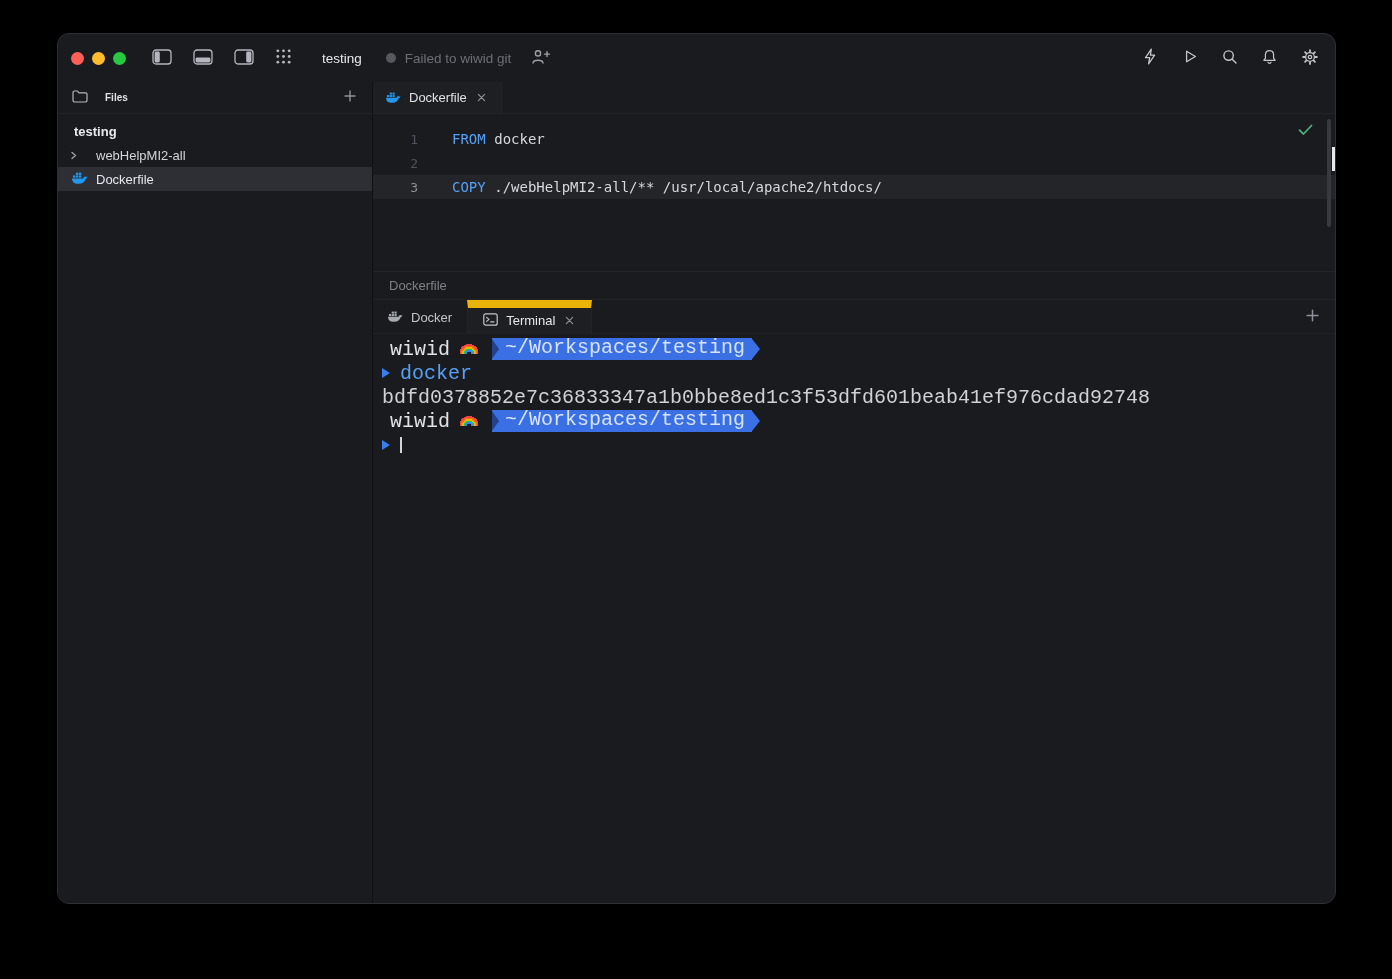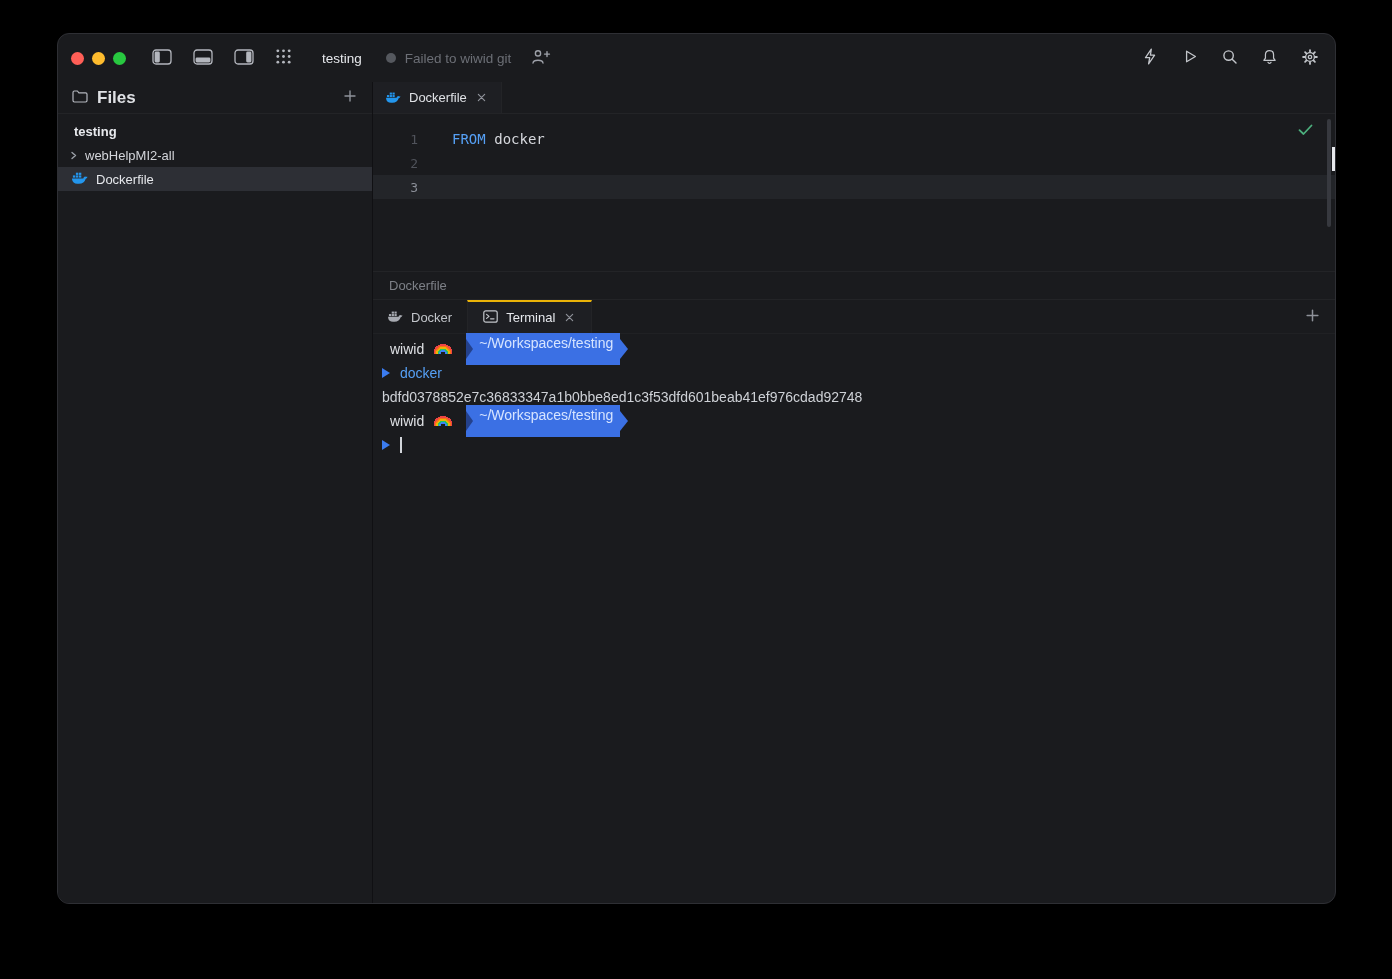--- a/index.html
+++ b/index.html
@@ -21,27 +21,27 @@
   .ws-name { color:#e6e8ec; font-size:13.5px; font-weight:500; margin:0 10px 0 10px; cursor:default; }
   .git-status { display:flex; align-items:center; gap:9px; margin-left:14px; color:#6c6f76; font-size:13.5px; }
   .git-dot { width:10px; height:10px; border-radius:50%; background:#55585e; }
   .collab { margin-left:18px; }
   .tb-right { margin-left:auto; display:flex; gap:19px; align-items:center; }
 
   
   .main { display:flex; height:821px; }
   .sidebar { width:315px; min-width:315px; border-right:1px solid #101013; display:flex; flex-direction:column; background:#1a1b1e; }
   .sidebar-header { height:32px; display:flex; align-items:center; padding:0 13px 0 14px; border-bottom:1px solid #232427; }
-  .sidebar-title { color:#dfe1e5; font-size:17px; font-weight:600; margin-left:9px; }
+  .sidebar-title { color:#dfe1e5; font-size:10px; font-weight:600; margin-left:17px; }
   .sb-plus { margin-left:auto; }
 
   .tree { padding-top:5px; font-size:13px; color:#d3d5da; }
   .tree-row { height:24px; display:flex; align-items:center; cursor:pointer; }
   .tree-row.project { padding-left:16px; font-weight:700; color:#e8eaee; }
-  .tree-row.folder { padding-left:11px; gap:7px; }
+  .tree-row.folder { padding-left:11px; gap:18px; }
   .tree-row.file { padding-left:14px; gap:8px; }
   .tree-row.selected { background:#2d2f35; color:#e6e8ec; }
 
   
   .content { flex:1; display:flex; flex-direction:column; min-width:0; }
 
   .tabbar { height:32px; border-bottom:1px solid #232427; display:flex; align-items:stretch; }
   .ed-tab { display:flex; align-items:center; gap:8px; padding:0 13px; background:#1e1f23; border-right:1px solid #232427; cursor:pointer; }
   .ed-tab .tab-label { color:#dfe1e5; font-size:13px; }
 
@@ -56,32 +56,32 @@
 
   .ed-check { position:absolute; top:9px; right:22px; cursor:pointer; }
   .ed-scroll-track { position:absolute; top:5px; right:4px; width:4px; height:108px; background:#37393f; border-radius:2px; cursor:pointer; }
   .ed-scroll-thumb { position:absolute; top:33px; right:0px; width:3px; height:24px; background:#e6e8ec; cursor:pointer; }
 
   .breadcrumb { height:28px; border-top:1px solid #232427; display:flex; align-items:center; padding-left:16px; color:#7d8087; font-size:13px; cursor:pointer; }
 
   
   .panel-tabs { height:35px; border-top:1px solid #232427; border-bottom:1px solid #202124; display:flex; align-items:stretch; }
   .p-tab { display:flex; align-items:center; gap:8px; padding:0 15px; color:#c2c5ca; font-size:13px; cursor:pointer; border-top:2px solid transparent; }
-  .p-tab.active { background:#1e1f23; border-left:1px solid #232427; border-right:1px solid #232427; border-top:2px solid #eab308; color:#e6e8ec; }
+  .p-tab.active { background:#1e1f23; border-left:1px solid #232427; border-right:1px solid #232427; border-top:8px solid #eab308; color:#e6e8ec; }
   .p-plus { margin-left:auto; margin-right:13px; align-self:center; }
 
-  .terminal { flex:1; padding:3px 0 0 9px; font-family:Liberation Sans, sans-serif; font-size:14px; color:#ced1d6; cursor:text; }
+  .terminal { flex:1; padding:3px 0 0 9px; font-family:Liberation Mono, monospace; font-size:20px; color:#ced1d6; cursor:text; }
   .t-line { height:24px; display:flex; align-items:center; white-space:pre; }
   .t-user { color:#dfe1e5; margin-left:8px; }
   .rainbow { width:18px; height:10px; margin-left:10px;
     background:radial-gradient(circle at 50% 100%, rgba(0,0,0,0) 0 2.5px, #3b82f6 2.5px 4px, #22c55e 4px 5.5px, #eab308 5.5px 7px, #f97316 7px 8.5px, #ef4444 8.5px 10px, rgba(0,0,0,0) 10px);
   }
   .pl-wrap { display:flex; align-items:center; margin-left:14px; height:20px; }
   .pl-notch { width:0; height:0; border-top:10px solid transparent; border-bottom:10px solid transparent; border-left:7px solid #24418c; margin-right:-7px; position:relative; z-index:2; }
-  .pl-body { background:#3b70e4; color:#d6e4ff; height:32px; line-height:20px; padding:0 7px 0 13px; }
+  .pl-body { background:#3b70e4; color:#d6e4ff; height:22px; line-height:20px; padding:0 7px 0 13px; }
   .pl-tail { width:0; height:0; border-top:10px solid transparent; border-bottom:10px solid transparent; border-left:8px solid #3b70e4; }
   .t-arrow { width:0; height:0; border-top:5.5px solid transparent; border-bottom:5.5px solid transparent; border-left:8px solid #3b7cf0; margin-right:10px; }
   .cmd-kw { color:#56a0f5; }
   .cmd-args { color:#ced1d6; margin-left:8.5px; }
   .t-caret { width:2px; height:16px; background:#d2d5da; }
 </style>
 </head>
 <body>
 
 <div class="window">
@@ -282,20 +282,21 @@
         <div class="ed-row">
           <span class="gutter">1</span>
           <span class="code-area"><span class="kw">FROM</span><span class="code-rest">docker</span></span>
         </div>
         <div class="ed-row">
           <span class="gutter">2</span>
           <span class="code-area"><span class="kw"></span><span class="code-rest"></span></span>
         </div>
         <div class="ed-row current">
           <span class="gutter">3</span>
+          <span class="code-area"><span class="kw">COPY</span><span class="code-rest">./webHelpMI2-all/** /usr/local/apache2/htdocs/</span></span>
         </div>
 
         <span class="ed-check">
           <svg width="15" height="12" viewBox="0 0 15 12" fill="none" stroke="#4caf7d" stroke-width="1.8" stroke-linecap="round" stroke-linejoin="round">
               <path d="M1.5 6.2 5.5 10 13.5 1.5"></path>
             </svg>
         </span>
         <span class="ed-scroll-track"></span>
         <span class="ed-scroll-thumb"></span>
       </div>

